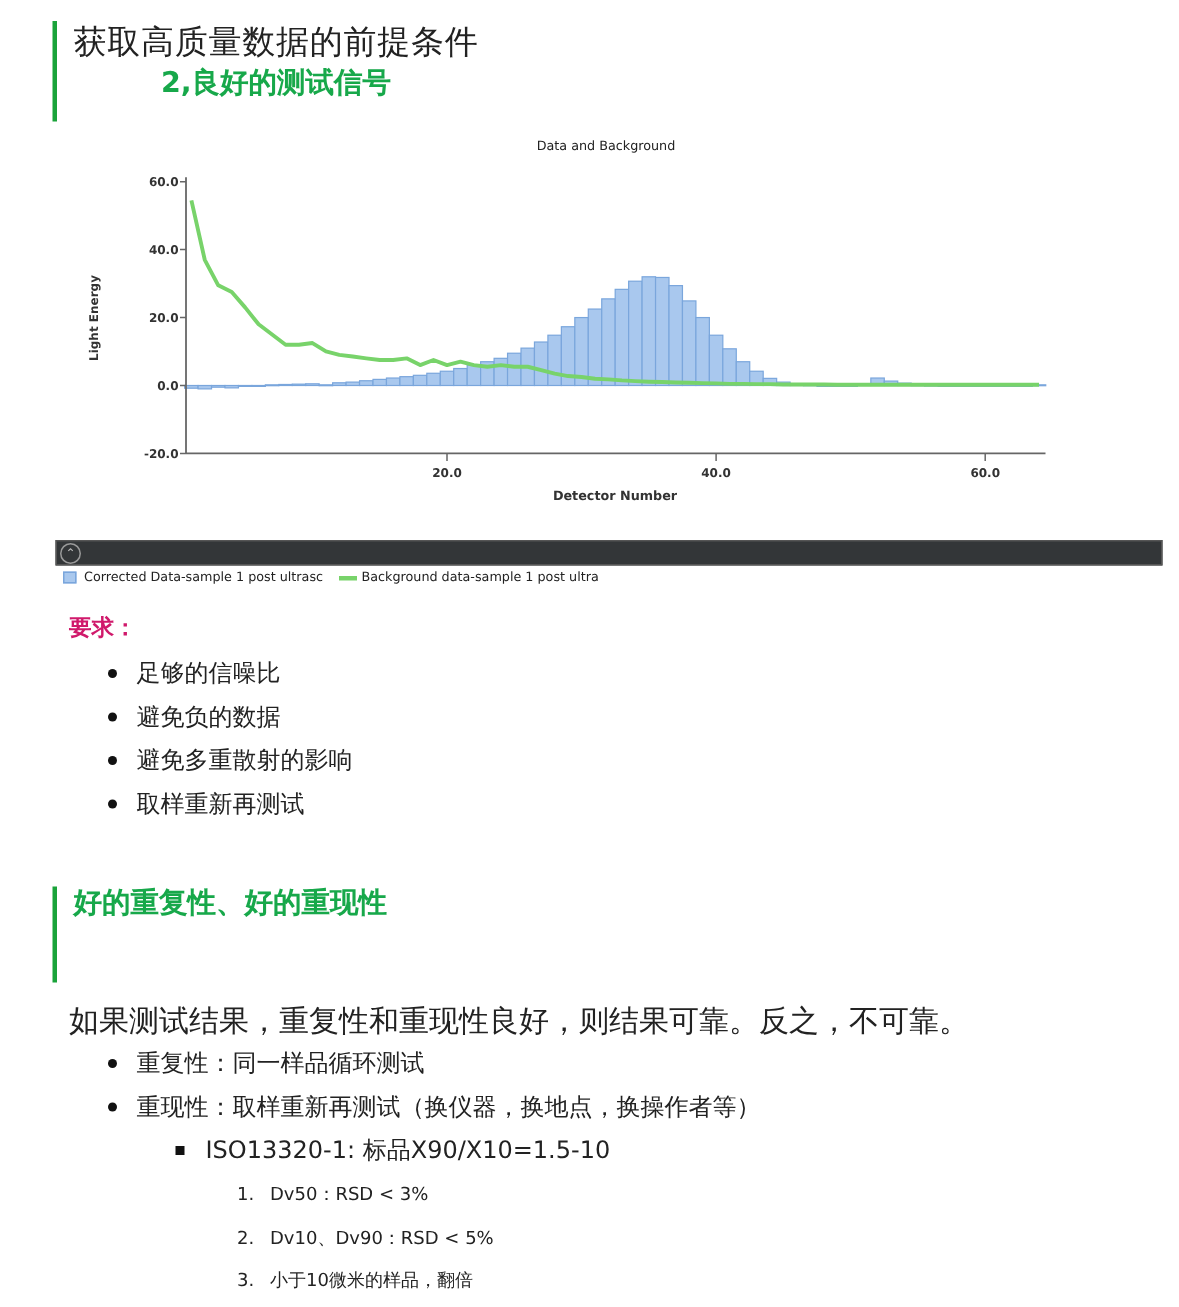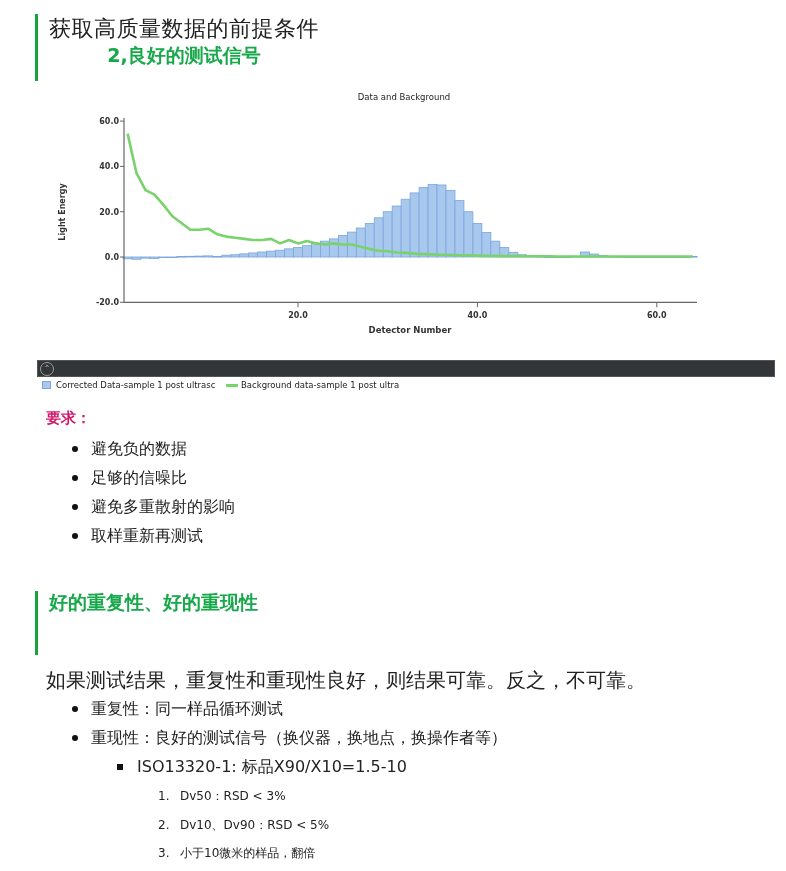--- a/index.html
+++ b/index.html
@@ -149,35 +149,35 @@
 
 <div class="legend">
   <span class="sw-box"></span>
   <span class="lbl1">Corrected Data-sample 1 post ultrasc</span>
   <span class="sw-line"></span>
   <span>Background data-sample 1 post ultra</span>
 </div>
 
 <div class="req-label">要求：</div>
 <ul id="req-list" class="bullets">
+  <li>足够的信噪比</li>
   <li>避免负的数据</li>
-  <li>足够的信噪比</li>
   <li>避免多重散射的影响</li>
   <li>取样重新再测试</li>
 </ul>
 
 <div id="head2" class="section-head">
   <div class="subtitle">好的重复性、好的重现性</div>
 </div>
 
 <div class="para">如果测试结果，重复性和重现性良好，则结果可靠。反之，不可靠。</div>
 
 <ul id="method-list" class="bullets">
   <li>重复性：同一样品循环测试</li>
-  <li>重现性：良好的测试信号（换仪器，换地点，换操作者等）</li>
+  <li>重现性：取样重新再测试（换仪器，换地点，换操作者等）</li>
 </ul>
 
 <div class="sq-item">ISO13320-1: 标品X90/X10=1.5-10</div>
 
 <ol class="num-list">
   <li><span class="num">1.</span><span>Dv50：RSD &lt; 3%</span></li>
   <li><span class="num">2.</span><span>Dv10、Dv90：RSD &lt; 5%</span></li>
   <li><span class="num">3.</span><span>小于10微米的样品，翻倍</span></li>
 </ol>
 

